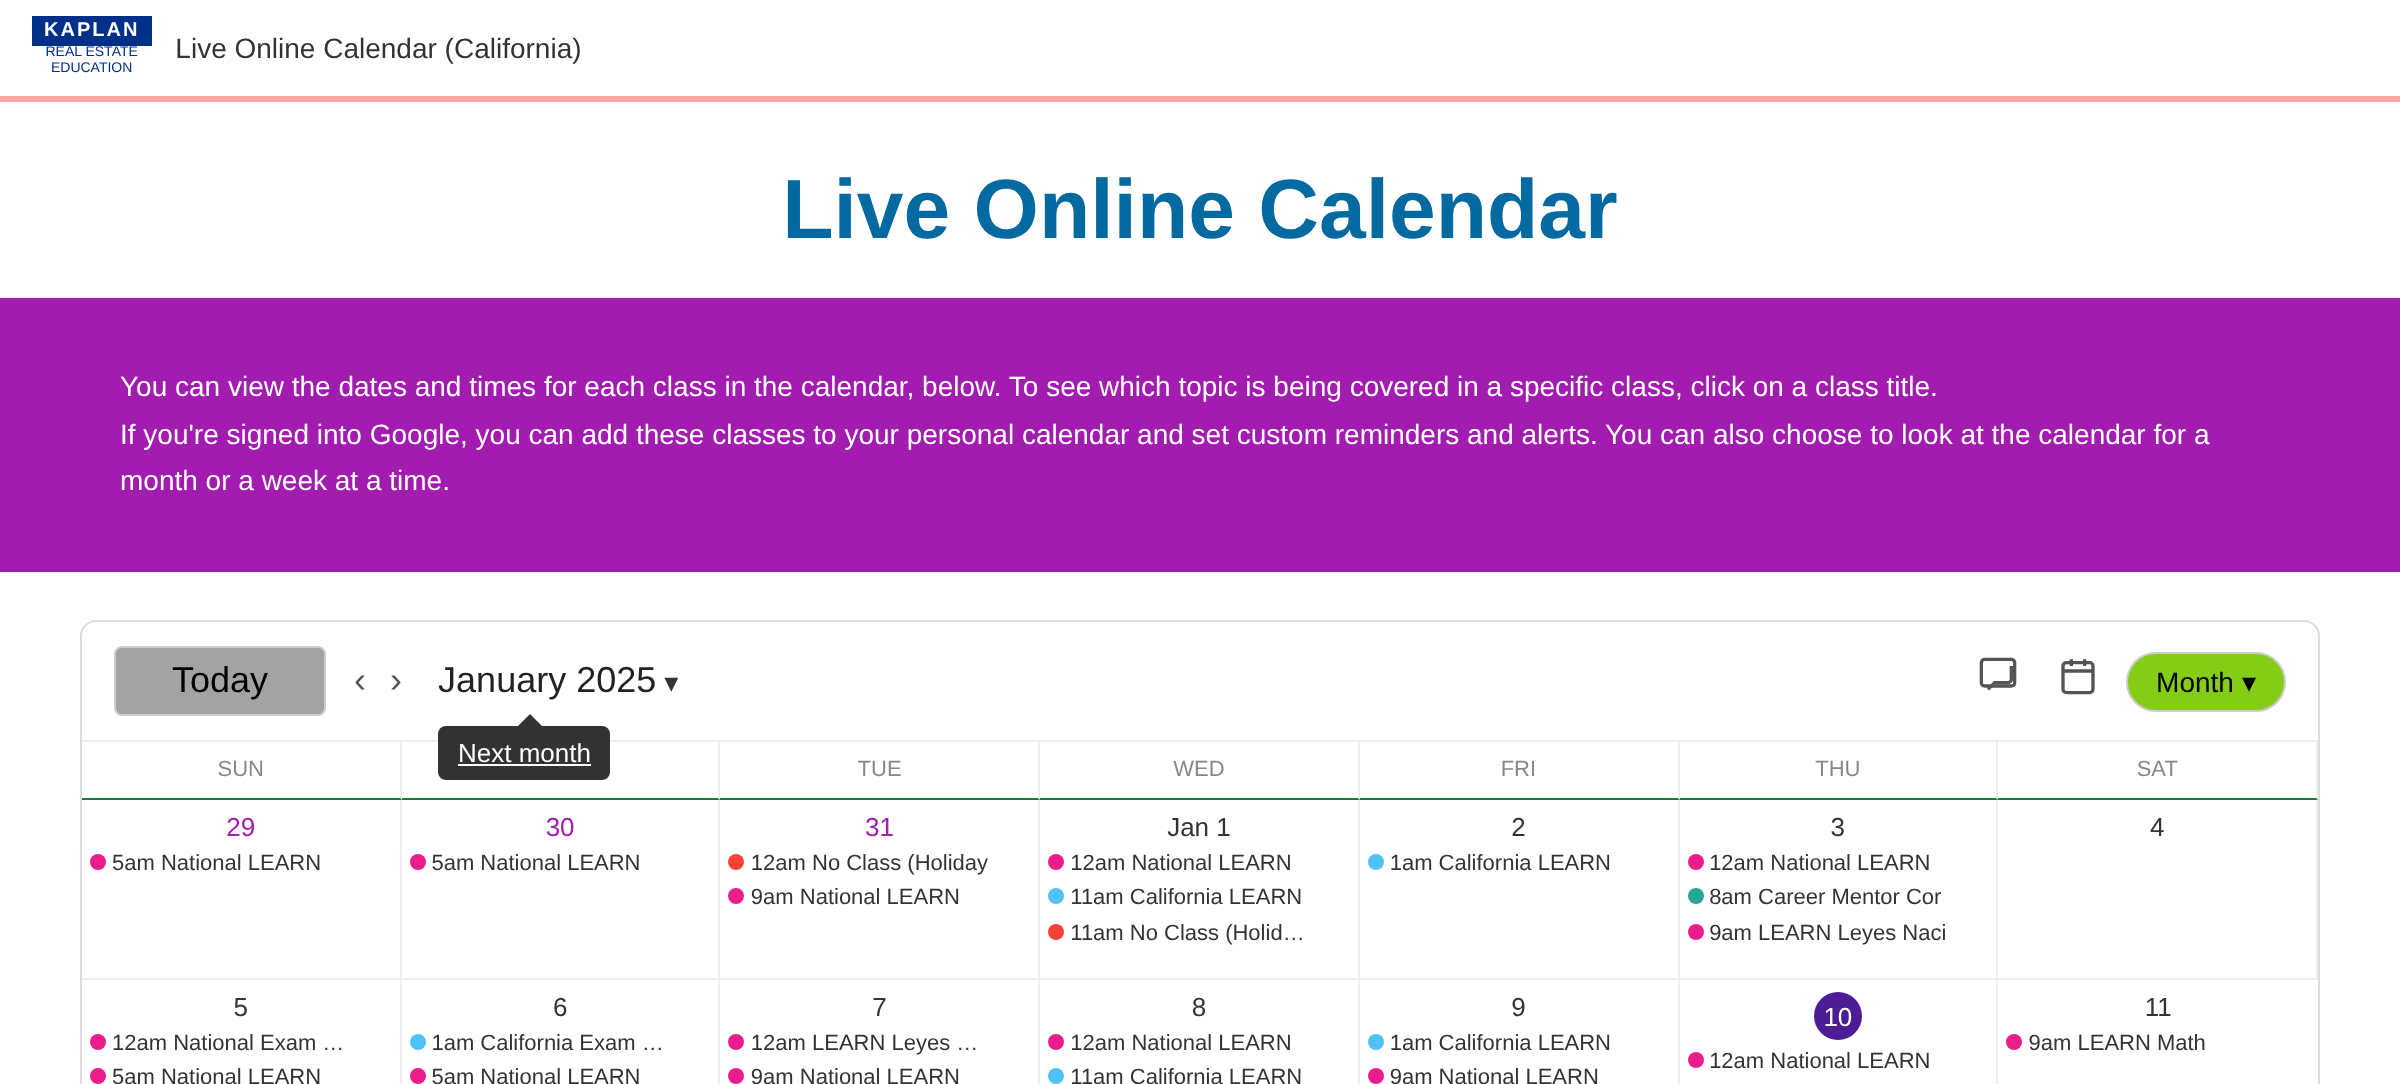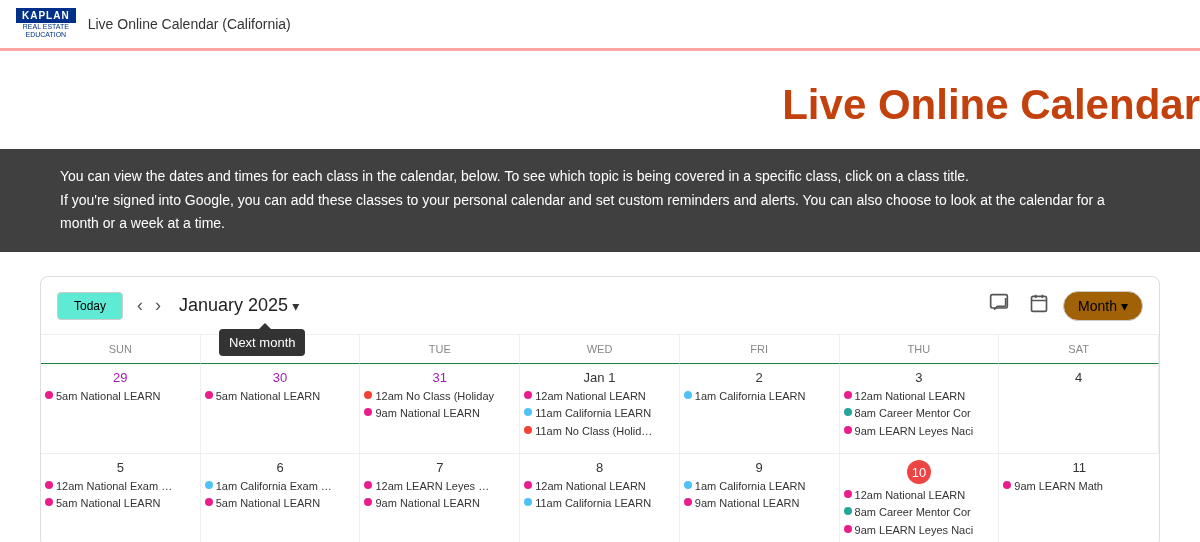--- a/index.html
+++ b/index.html
@@ -38,29 +38,28 @@
     }
 
     
     .page-title-area {
       text-align: center;
       padding: 30px 0 20px;
     }
     .page-title {
       font-size: 42px;
       font-weight: bold;
-      color: #c2410c;
-      text-align: right;
+      color: #0369a1;
     }
 
     
     .info-banner {
-      background: #404040;
+      background: #a21caf;
       color: white;
-      padding: 16px 60px;
+      padding: 33px 60px;
       font-size: 14px;
       line-height: 1.7;
     }
 
     
     .calendar-container {
       background: #fff;
       border: 1px solid #ddd;
       border-radius: 8px;
       margin: 24px 40px;
@@ -70,25 +69,25 @@
     
     .cal-toolbar {
       display: flex;
       align-items: center;
       padding: 12px 16px;
       border-bottom: 1px solid #eee;
       position: relative;
     }
     .btn-today {
       border: 1px solid #ccc;
-      background: #5eead4;
-      padding: 6px 16px;
+      background: #a3a3a3;
+      padding: 6px 28px;
       border-radius: 4px;
       cursor: pointer;
-      font-size: 12px;
+      font-size: 18px;
     }
     .nav-arrows {
       display: flex;
       margin: 0 8px;
     }
     .nav-arrow {
       border: none;
       background: none;
       cursor: pointer;
       font-size: 18px;
@@ -110,21 +109,21 @@
     .icon-btn {
       background: none;
       border: none;
       cursor: pointer;
       font-size: 18px;
       color: #555;
       padding: 4px 6px;
     }
     .btn-month-view {
       border: 1px solid #ccc;
-      background: #a16207;
+      background: #84cc16;
       padding: 6px 14px;
       border-radius: 15px;
       cursor: pointer;
       font-size: 14px;
       display: flex;
       align-items: center;
       gap: 4px;
       text-align: right;
     }
 
@@ -133,20 +132,21 @@
       position: absolute;
       background: #333;
       color: white;
       padding: 6px 10px;
       border-radius: 4px;
       font-size: 13px;
       top: 52px;
       left: 178px;
       z-index: 10;
       white-space: nowrap;
+      text-decoration: underline;
     }
     .tooltip::before {
       content: '';
       position: absolute;
       top: -6px;
       left: 40px;
       border-left: 6px solid transparent;
       border-right: 6px solid transparent;
       border-bottom: 6px solid #333;
     }
@@ -184,21 +184,21 @@
       font-size: 13px;
       font-weight: 500;
       text-align: center;
       margin-bottom: 4px;
       color: #333;
     }
     .cal-date-circle {
       width: 24px;
       height: 24px;
       border-radius: 50%;
-      background: #ef4444;
+      background: #4c1d95;
       color: white;
       display: flex;
       align-items: center;
       justify-content: center;
       font-size: 13px;
       font-weight: 500;
       margin: 0 auto 4px;
     }
     .cal-date-empty { color: #a21caf; }
 

